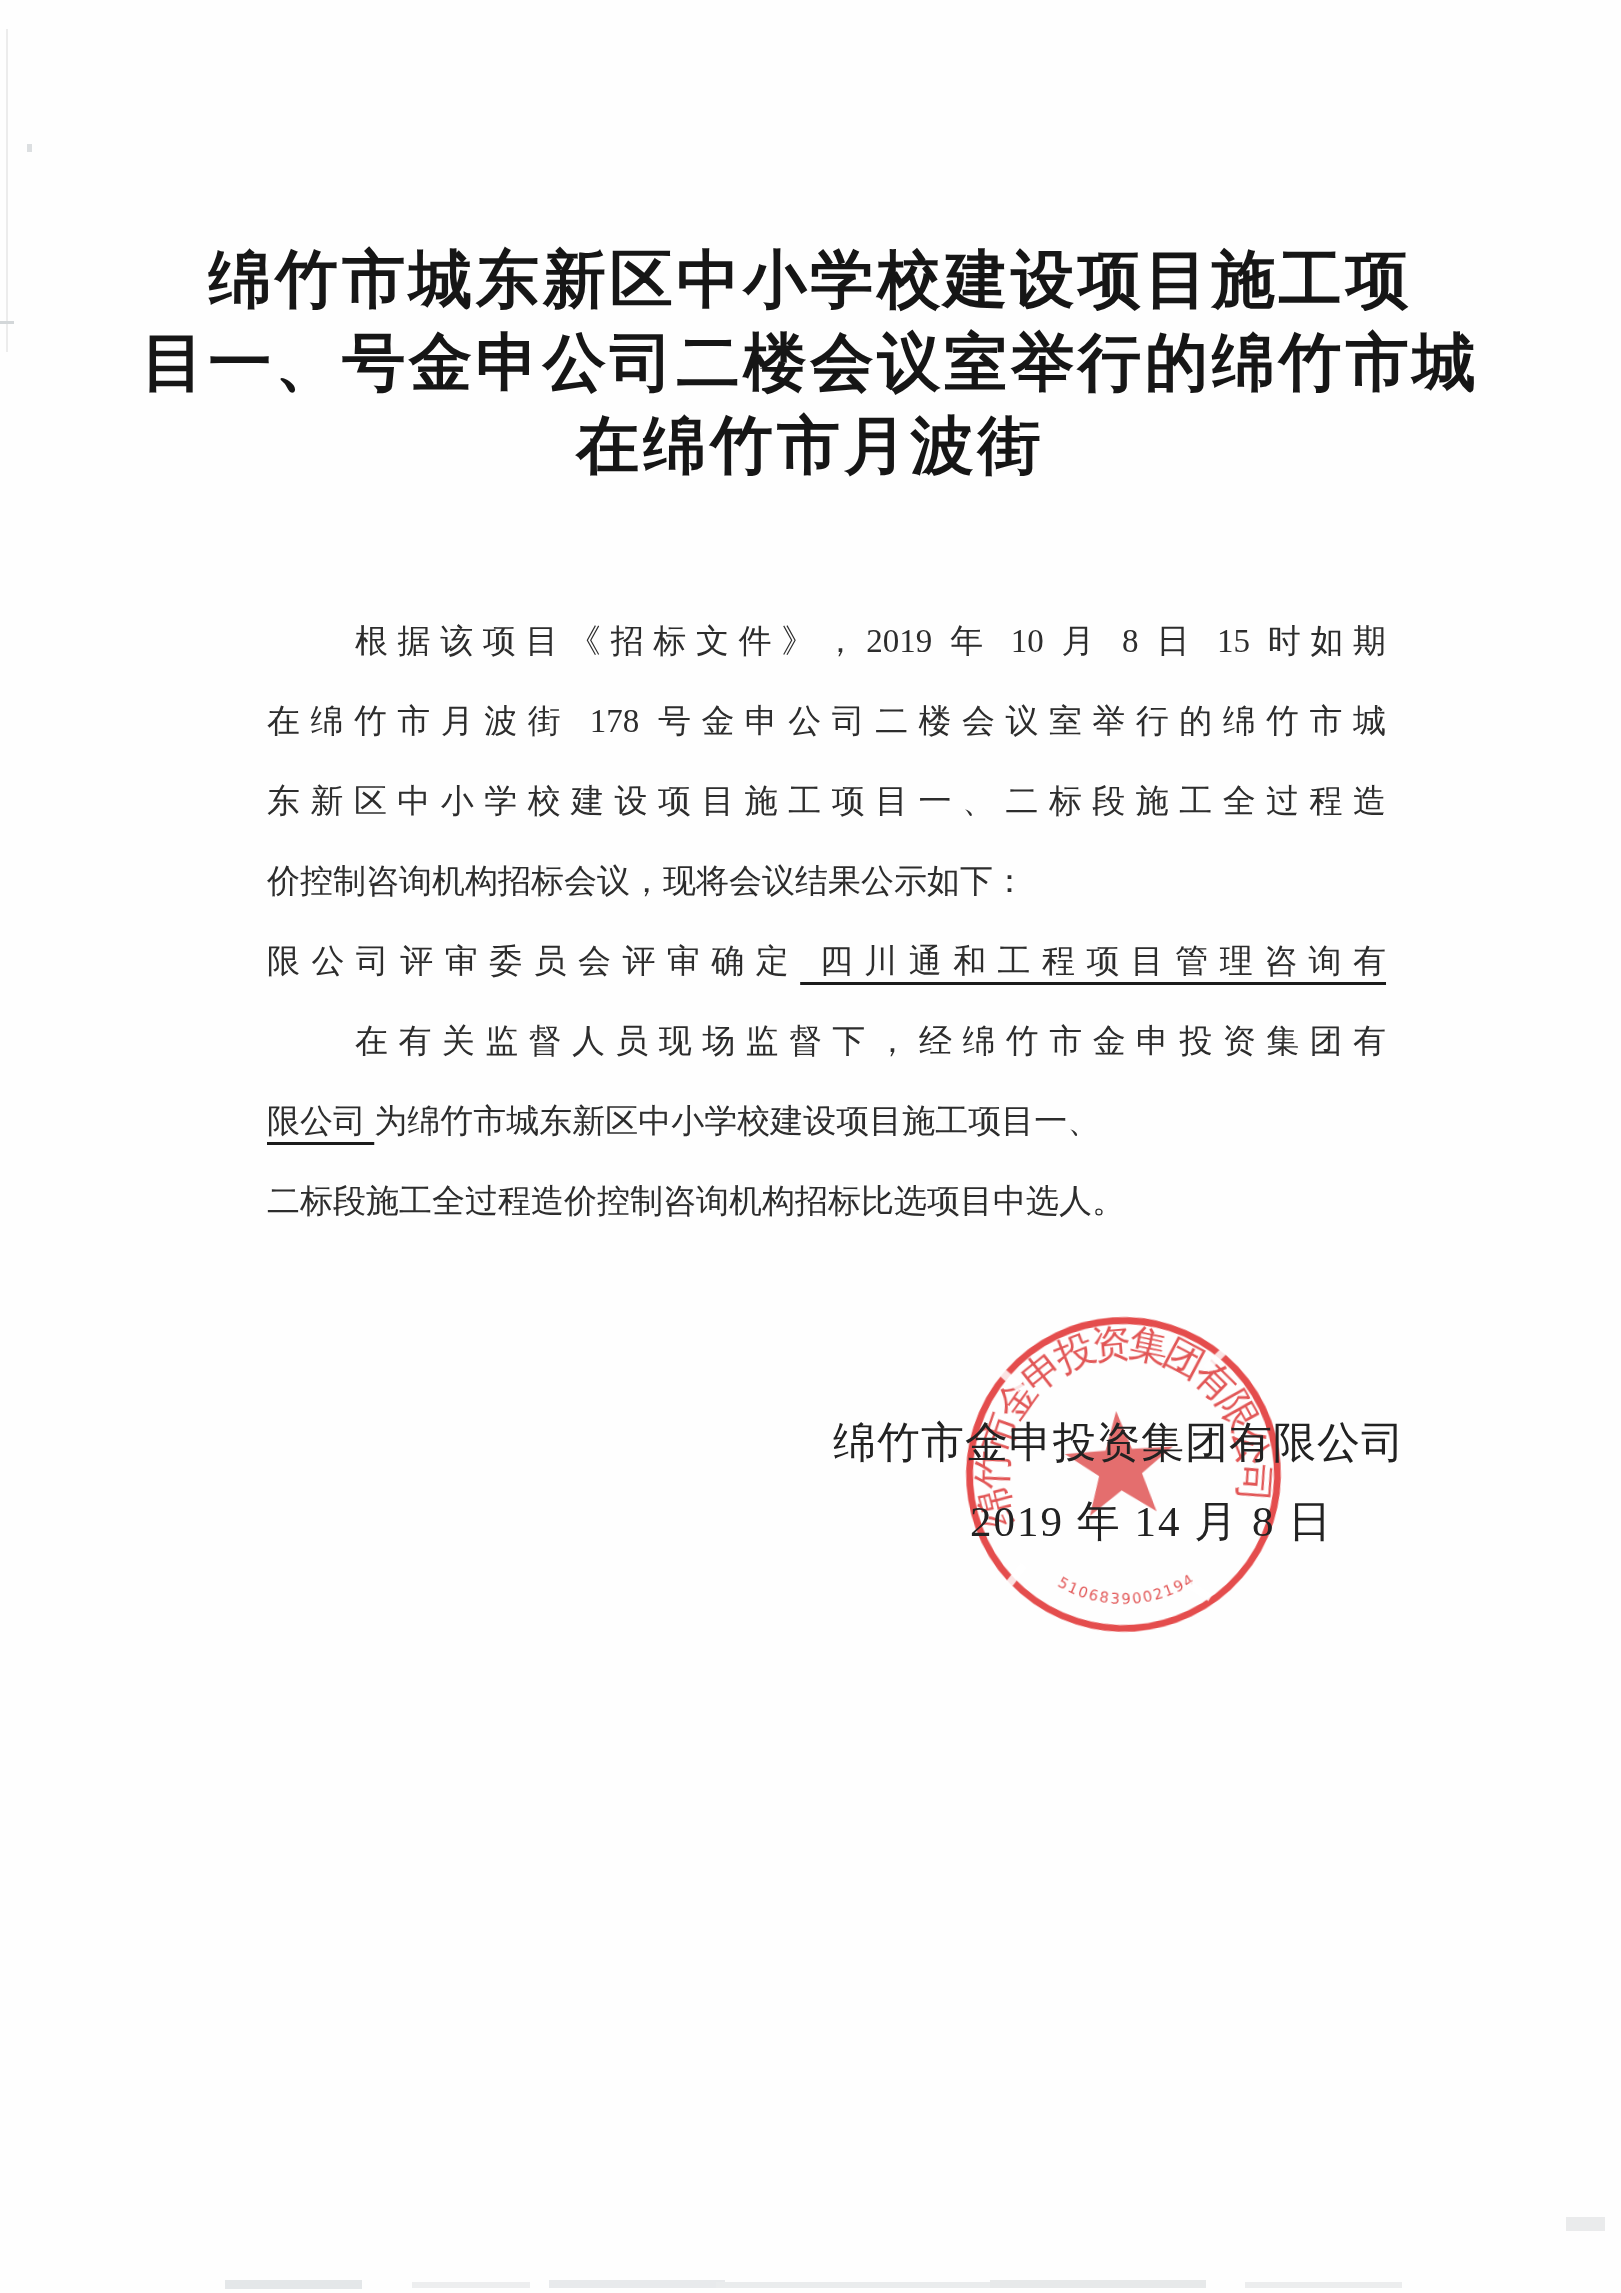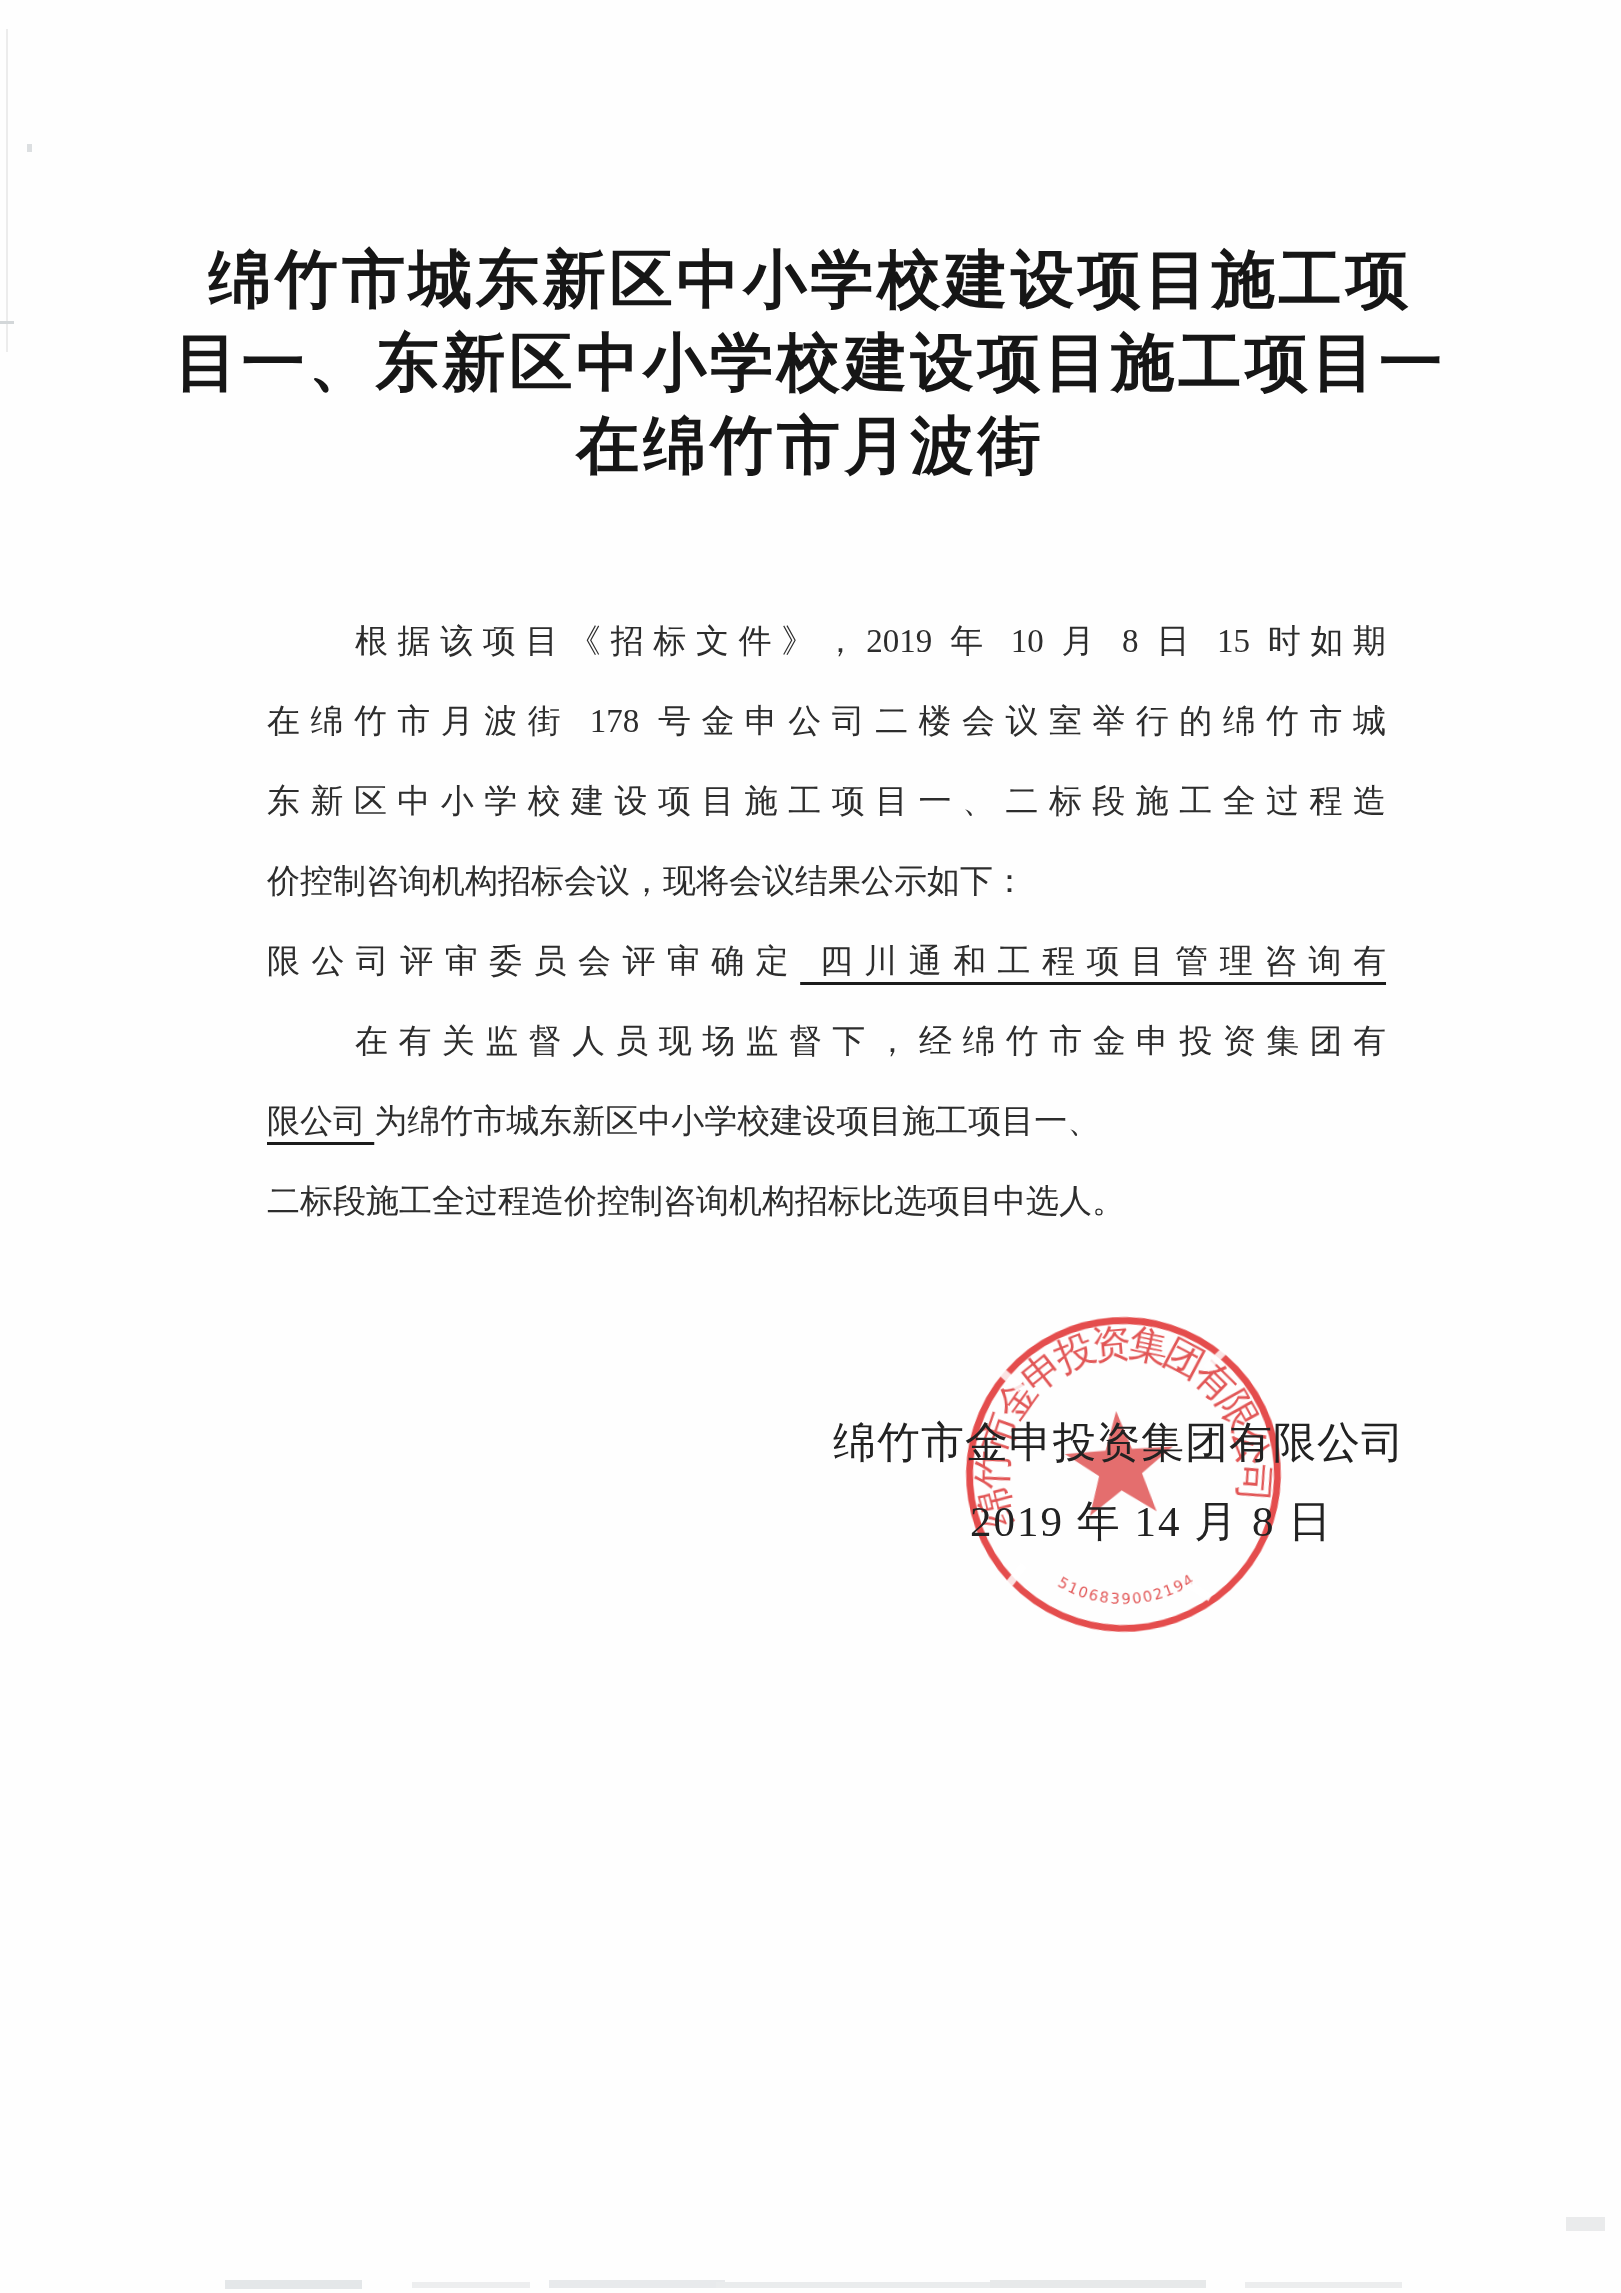--- a/index.html
+++ b/index.html
@@ -53,21 +53,21 @@
   
   .artifact{position:absolute;z-index:0;}
 </style>
 </head>
 <body>
 
 <div class="page">
 
   <div class="title">
     <div>绵竹市城东新区中小学校建设项目施工项</div>
-    <div>目一、东新区中小学校建设项目施工项目一</div>
+    <div>目一、号金申公司二楼会议室举行的绵竹市城</div>
     <div>在绵竹市月波街</div>
   </div>
 
   <div class="doc-body">
       <div class="line j ind"><span>根据该项目《招标文件》，2019 年 10 月 8 日 15 时如期</span></div>
       <div class="line j"><span>在绵竹市月波街 178 号金申公司二楼会议室举行的绵竹市城</span></div>
       <div class="line j"><span>东新区中小学校建设项目施工项目一、二标段施工全过程造</span></div>
       <div class="line nj"><span>价控制咨询机构招标会议，现将会议结果公示如下：</span></div>
       <div class="line j"><span>限公司评审委员会评审确定</span><span class="u"> 四川通和工程项目管理咨询有</span></div>
       <div class="line j ind"><span>在有关监督人员现场监督下，经绵竹市金申投资集团有</span></div>

